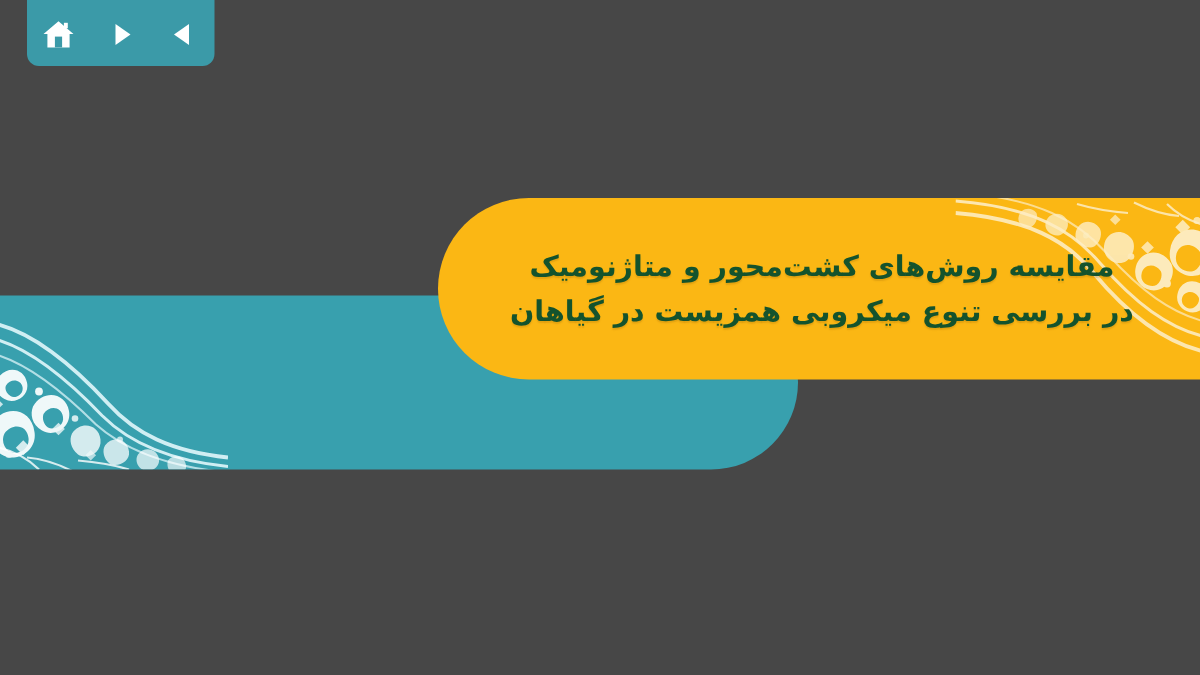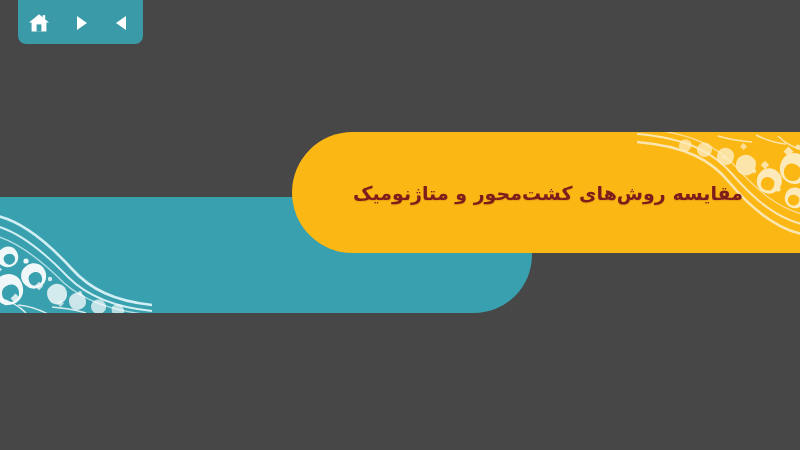--- a/index.html
+++ b/index.html
@@ -99,21 +99,21 @@
     height: 100%;
     display: flex;
     flex-direction: column;
     align-items: center;
     justify-content: center;
     z-index: 30;
     box-sizing: border-box;
     padding: 0 34px 0 26px;
   }
   .title-line {
-    color: #7f1d1d;
+    color: #14532d;
     font-size: 19px;
     line-height: 30px;
     font-weight: 700;
     text-align: right;
     white-space: nowrap;
     direction: rtl;
     text-shadow: 0 1px 1px rgba(120,70,0,0.18);
   }
 </style>
 </head>
@@ -210,17 +210,18 @@
       </g>
       <g stroke="#fdedc4" stroke-width="1.5" fill="none" opacity="0.85">
         <path d="M175,20 c-14,-2 -26,-8 -34,-16"></path>
         <path d="M149,12 c-12,-1 -22,-5 -30,-9"></path>
         <path d="M115,10 c-12,-1 -24,-3 -34,-6"></path>
       </g>
     </svg>
 
     <div id="title-block">
       <div class="title-line">مقایسه روش‌های کشت‌محور و متاژنومیک</div>
+      <div class="title-line">در بررسی تنوع میکروبی همزیست در گیاهان</div>
     </div>
 
   </div>
 
 </div>
 
 </body></html>

